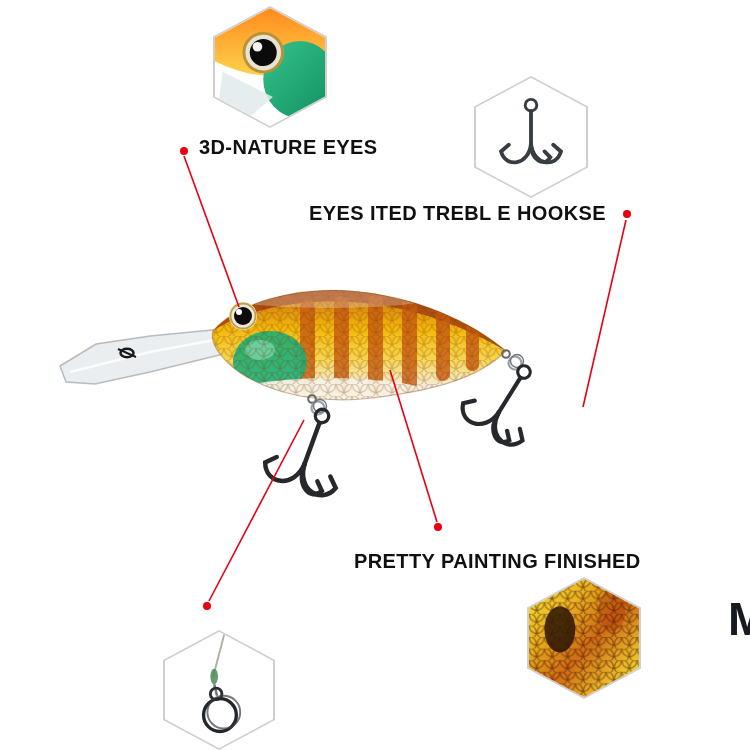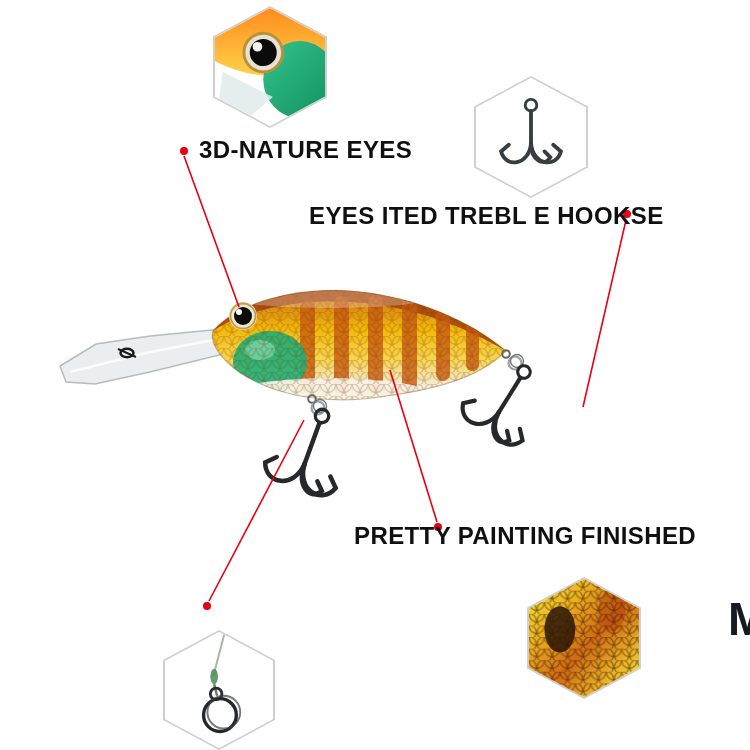--- a/index.html
+++ b/index.html
@@ -1,19 +1,19 @@
 <!DOCTYPE html>
 <html><head>
 <meta charset="utf-8">
 <style>
   html,body{margin:0;padding:0;background:#fff;}
   .stage{position:relative;width:750px;height:750px;background:#ffffff;overflow:hidden;
          font-family:"Liberation Sans",sans-serif;}
   .scene{position:absolute;left:0;top:0;width:750px;height:750px;}
-  .label{position:absolute;font-weight:bold;font-size:24px;color:#101010;
+  .label{position:absolute;font-weight:bold;font-size:20px;color:#101010;
          letter-spacing:0.4px;white-space:nowrap;z-index:5;}
   .partial-letter{position:absolute;left:728px;top:596px;font-weight:bold;font-size:46px;
          color:#171a21;z-index:5;line-height:1;}
   .hex{position:absolute;clip-path:polygon(50% 0,100% 25%,100% 75%,50% 100%,0 75%,0 25%);
        background:#cfcfcf;z-index:4;}
   .hex-inner{position:absolute;left:2px;top:2px;right:2px;bottom:2px;background:#ffffff;
        clip-path:polygon(50% 0,100% 25%,100% 75%,50% 100%,0 75%,0 25%);}
   .hex-inner svg{display:block;width:100%;height:100%;}
 </style>
 </head>
@@ -189,16 +189,16 @@
         <rect width="114" height="122" fill="url(#sg)"></rect>
         <ellipse cx="32" cy="52" rx="16" ry="24" fill="rgba(28,12,4,0.8)"></ellipse>
         <ellipse cx="86" cy="32" rx="14" ry="22" fill="rgba(176,60,10,0.45)"></ellipse>
         <rect width="114" height="122" fill="url(#sc2)" opacity="0.85"></rect>
       </svg>
     </div>
   </div>
 
   <div class="label" style="left:199px;top:136px;">3D-NATURE EYES</div>
   <div class="label" style="left:309px;top:202px;">EYES ITED TREBL E HOOKSE</div>
-  <div class="label" style="left:354px;top:522px;">PRETTY PAINTING FINISHED</div>
+  <div class="label" style="left:354px;top:550px;">PRETTY PAINTING FINISHED</div>
   <div class="partial-letter">M</div>
 
 </div>
 
 </body></html>

